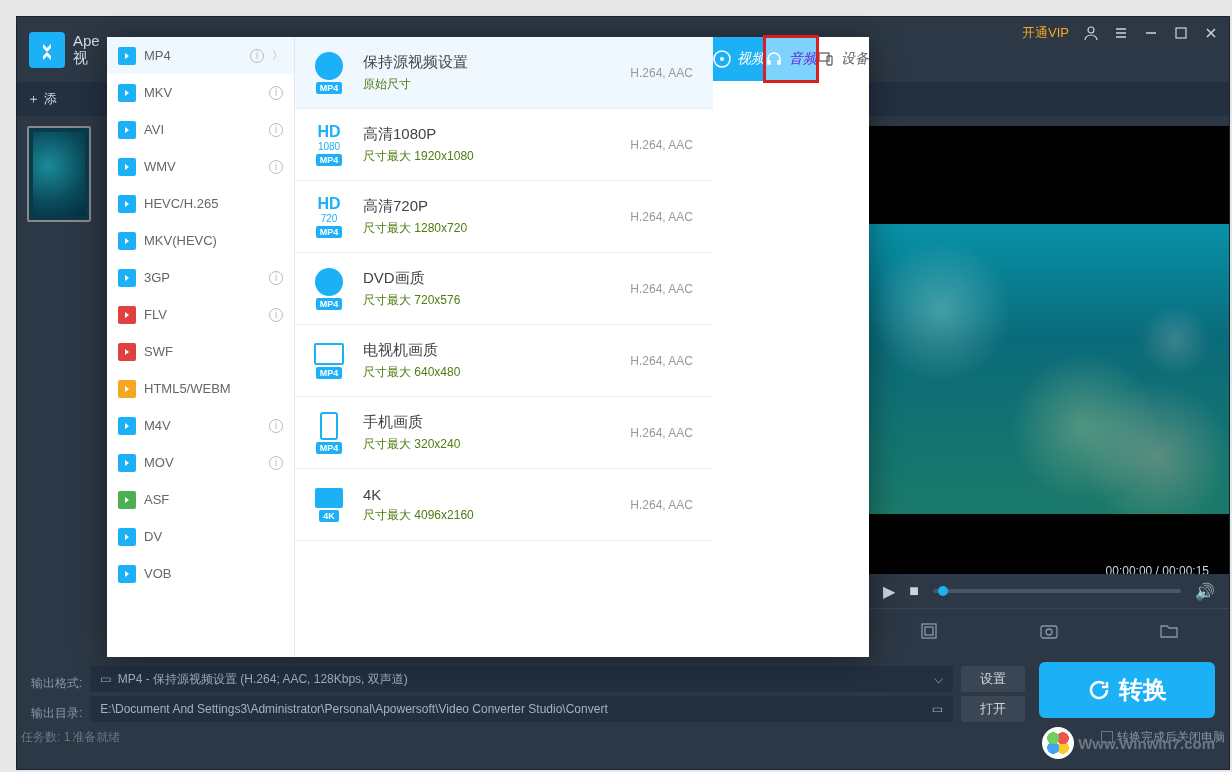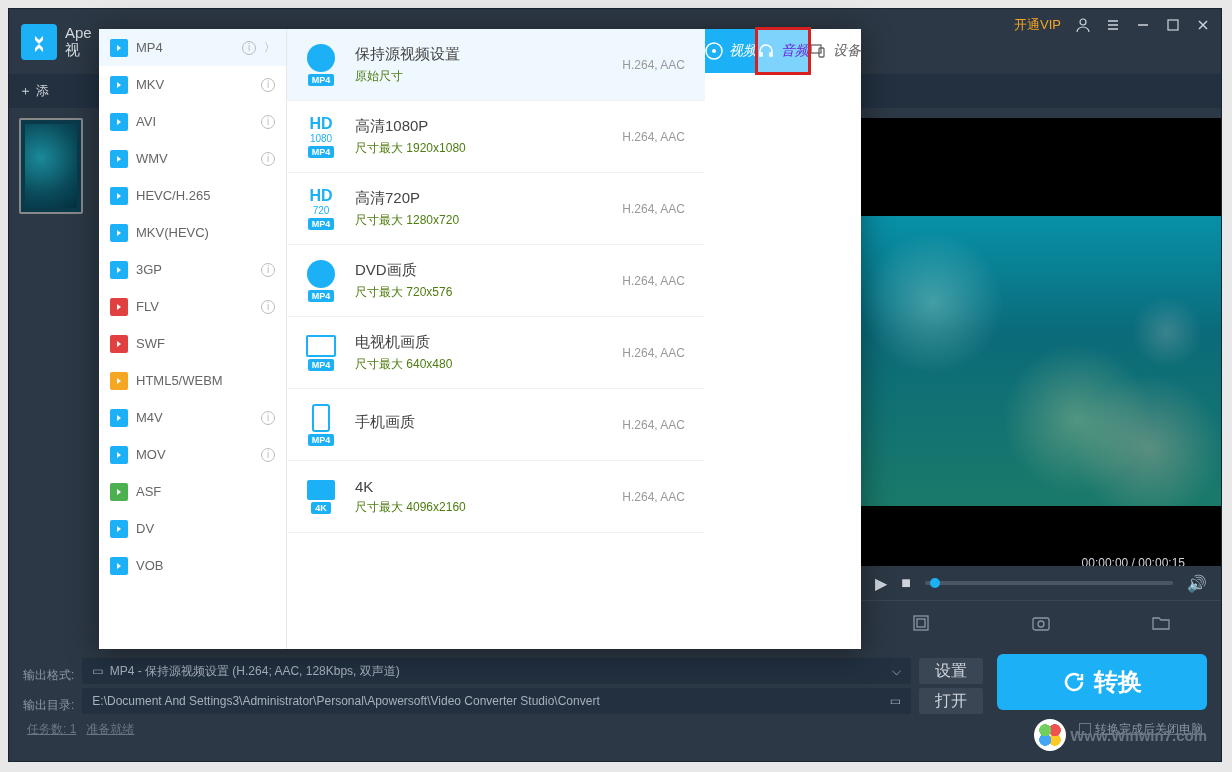--- a/index.html
+++ b/index.html
@@ -1,18 +1,18 @@
 <!DOCTYPE html>
 <html><head>
 <meta charset="utf-8">
 <style>
 * { margin: 0; padding: 0; box-sizing: border-box; font-family: "Microsoft YaHei", Arial, sans-serif; }
 body { width: 1232px; height: 772px; background: #e8e8e8; overflow: hidden; }
 
-.app { position: relative; width: 1214px; height: 754px; margin: 8px; background: #2c3845; border: 1px solid #1a2430; }
+.app { position: relative; width: 1214px; height: 754px; margin: 16px; background: #2c3845; border: 1px solid #1a2430; }
 
 .titlebar { height: 65px; background: #2c3845; display: flex; align-items: center; padding: 0 12px; color: #d8dbe0; position: relative; }
 .titlebar .logo { width: 36px; height: 36px; background: #1cb0f6; border-radius: 4px; display: flex; align-items: center; justify-content: center; margin-right: 8px; }
 .titlebar .logo svg { width: 24px; height: 24px; }
 .titlebar .apptxt { font-size: 15px; color: #d8dbe0; }
 .titlebar .right { position: absolute; right: 10px; top: 0; display: flex; align-items: center; gap: 14px; height: 32px; }
 .titlebar .vip { color: #f5a623; font-size: 13px; }
 .titlebar .winbtn { width: 16px; height: 16px; color: #cfd4dc; display: flex; align-items: center; justify-content: center; cursor: pointer; }
 
 .toolbar { height: 34px; background: #223040; display: flex; align-items: center; padding: 0 10px; }
@@ -23,35 +23,35 @@
 .thumb { width: 64px; height: 96px; border: 2px solid #888; border-radius: 2px; background: #0a3a4a; position: relative; }
 .thumb::after { content: ""; position: absolute; inset: 4px; background: radial-gradient(circle at 30% 40%, #1a8a9a 0%, #0a4a5a 60%, #053040 100%); }
 
 .preview { flex: 1; background: #000; position: relative; margin-top: 10px; }
 .preview .img { position: absolute; top: 98px; left: 0; right: 0; height: 290px; background: linear-gradient(180deg, #0891a8 0%, #0a6b7a 40%, #1a7a6a 100%); }
 .preview .img::after { content: ""; position: absolute; inset: 0; background:
   radial-gradient(circle at 20% 30%, rgba(200,255,240,.3) 0%, transparent 20%),
   radial-gradient(circle at 60% 70%, rgba(180,200,150,.4) 0%, transparent 25%),
   radial-gradient(circle at 80% 80%, rgba(220,190,160,.35) 0%, transparent 20%),
   radial-gradient(circle at 85% 40%, rgba(200,200,200,.25) 0%, transparent 10%); }
-.preview .timebar { position: absolute; bottom: 30px; right: 36px; color: #cfd4dc; font-size: 12px; }
+.preview .timebar { position: absolute; bottom: 30px; right: 20px; color: #cfd4dc; font-size: 12px; }
 .preview .ctrlbar { position: absolute; bottom: 0; left: 0; right: 0; height: 34px; background: #2c3845; display: flex; align-items: center; padding: 0 14px; gap: 14px; }
 .preview .ctrlbar .slider { flex: 1; height: 4px; background: #4a5664; border-radius: 2px; position: relative; }
 .preview .ctrlbar .slider .dot { position: absolute; left: 2%; top: -3px; width: 10px; height: 10px; background: #1cb0f6; border-radius: 50%; }
 .preview .pbtn { color: #cfd4dc; }
 
 .toolbar2 { height: 48px; background: #2c3845; display: flex; align-items: center; justify-content: space-around; border-top: 1px solid #3a4654; }
 .toolbar2 .tbtn { color: #8a96a6; }
 
 .bottombar { background: #2c3845; padding: 6px 14px 0; color: #8a96a6; font-size: 12px; }
 .bottombar .row { display: flex; align-items: flex-end; height: 30px; gap: 8px; }
 .bottombar .row .path { flex: 1; background: #223040; height: 26px; display: flex; align-items: center; padding: 0 10px; color: #a8b0bc; font-size: 12px; border-radius: 2px; }
-.bottombar .row .sbtn { width: 64px; height: 26px; background: #3a4654; color: #cfd4dc; display: flex; align-items: center; justify-content: center; border-radius: 2px; font-size: 16px; }
-.convertbtn { width: 210px; height: 56px; background: #1cb0f6; color: #fff; font-size: 24px; font-weight: 600; border-radius: 6px; display: flex; align-items: center; justify-content: center; gap: 8px; }
-.statusbar { height: 30px; display: flex; align-items: center; padding: 0 18px; color: #6a7684; font-size: 12px; gap: 10px; text-decoration: underline; }
+.bottombar .row .sbtn { width: 64px; height: 26px; background: #3a4654; color: #cfd4dc; display: flex; align-items: center; justify-content: center; border-radius: 2px; font-size: 13px; }
+.convertbtn { width: 176px; height: 56px; background: #1cb0f6; color: #fff; font-size: 24px; font-weight: 600; border-radius: 6px; display: flex; align-items: center; justify-content: center; gap: 8px; }
+.statusbar { height: 30px; display: flex; align-items: center; padding: 0 4px; color: #6a7684; font-size: 12px; gap: 2px; }
 
 
 .popup { position: absolute; left: 90px; top: 20px; width: 762px; height: 620px; background: #fff; box-shadow: 0 4px 30px rgba(0,0,0,.4); display: flex; flex-direction: row; }
 .popup-body { flex: 1; display: flex; overflow: hidden; }
 .fmt-list { width: 188px; border-right: 1px solid #e6e8eb; overflow-y: auto; }
 .fmt-list .item { height: 37px; display: flex; align-items: center; padding: 0 11px; font-size: 13px; color: #666; cursor: pointer; gap: 8px; }
 .fmt-list .item.sel { background: #eef8fe; }
 .fmt-list .item .ico { width: 18px; height: 18px; background: #1cb0f6; border-radius: 2px; display: flex; align-items: center; justify-content: center; flex-shrink: 0; }
 .fmt-list .item .ico.flv { background: #e04040; }
 .fmt-list .item .ico.swf { background: #e04040; }
@@ -426,20 +426,21 @@
             </div>
     <div class="codec">H.264, AAC</div>
           </div>
           <div class="pitem">
             <div class="picon">
               <div class="phone"></div>
               <div class="tag">MP4</div>
             </div>
     <div class="ptxt">
               <div class="t1">手机画质</div>
+              <div class="t2">尺寸最大 320x240</div>
             </div>
     <div class="codec">H.264, AAC</div>
           </div>
           <div class="pitem">
             <div class="picon">
               <div class="cam"></div>
               <div class="tag">4K</div>
             </div>
     <div class="ptxt">
               <div class="t1">4K</div>

